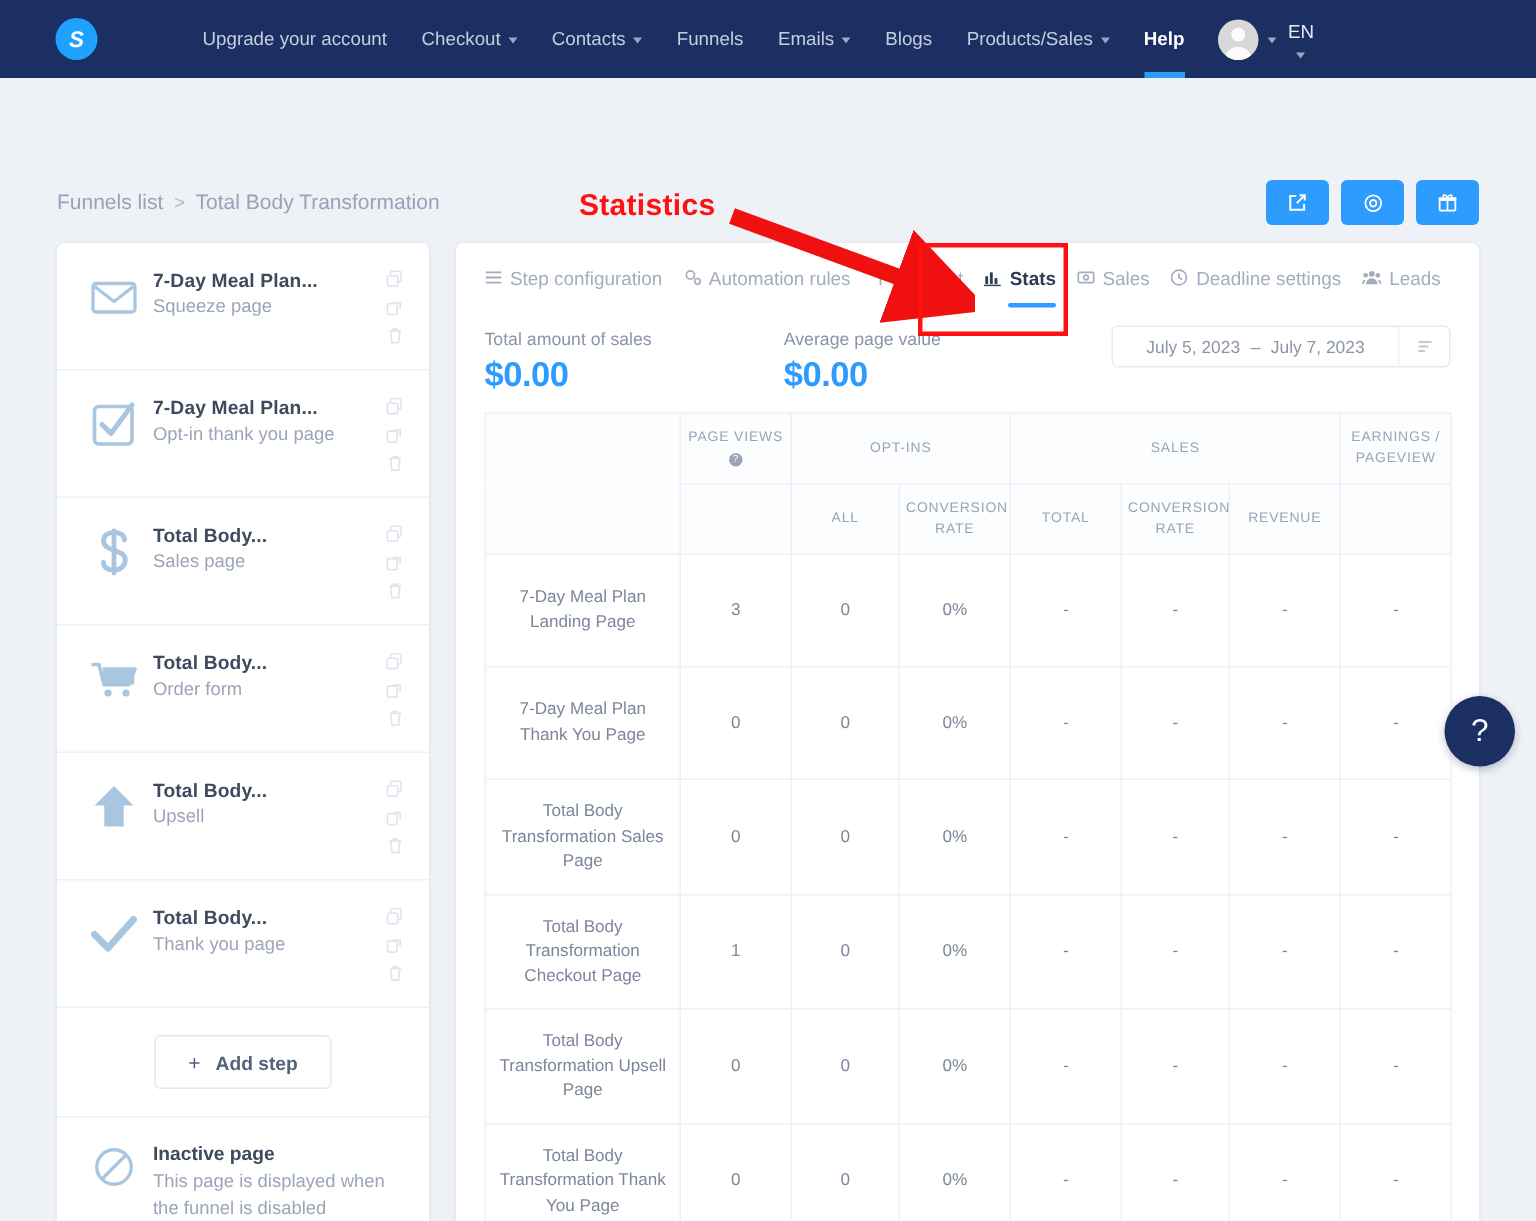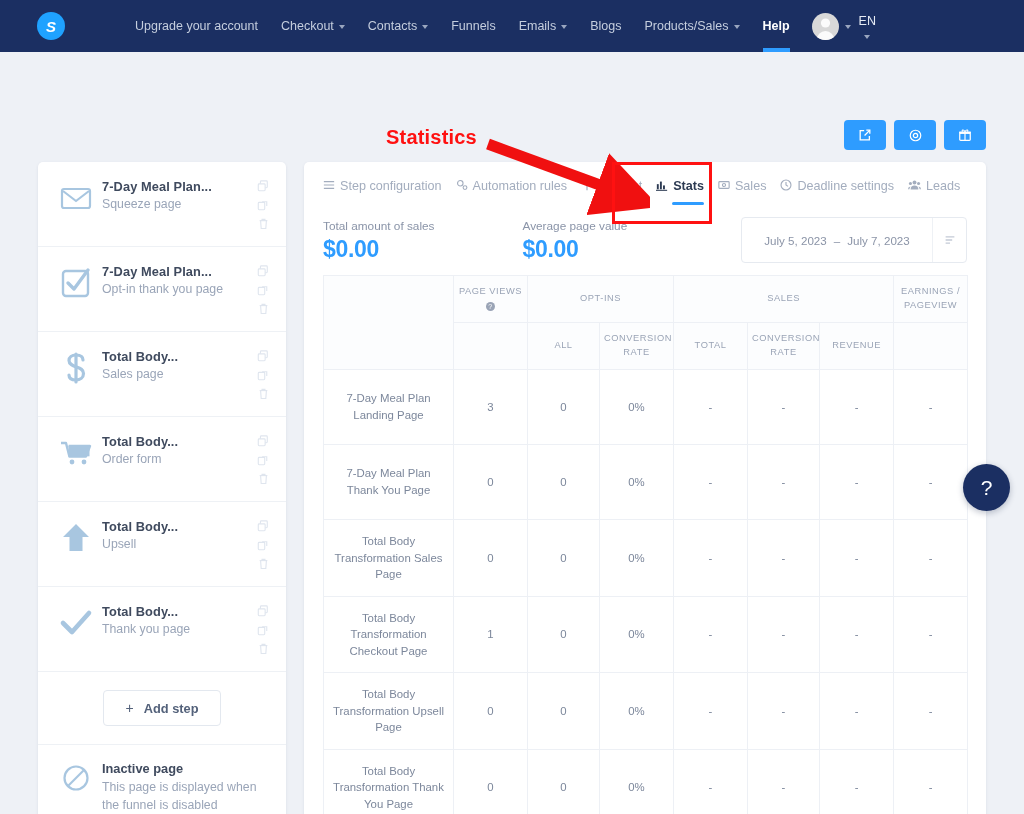--- a/index.html
+++ b/index.html
@@ -153,21 +153,21 @@
     display: flex; align-items: center;
     padding: 11px 0 0 19px;
     position: relative;
   }
   .metric { margin-right: 88px; }
   .metric-label { font-size: 11.8px; color: #8a94a8; }
   .metric-value { font-size: 23px; color: #2e9cff; font-weight: bold; margin-top: 3px; letter-spacing: -.3px;}
 
   .daterange {
     position: absolute; right: 19px; top: 9px;
-    width: 226px; height: 46px;
+    width: 226px; height: 28px;
     border: 1px solid #e6eaf0; border-radius: 4px;
     display: flex; align-items: stretch;
     cursor: pointer;
     background: #fff;
   }
   .daterange-text {
     flex: 1; display: flex; align-items: center; justify-content: center;
     font-size: 11.6px; color: #8b94a7; gap: 7px;
   }
   .daterange-btn {
@@ -283,20 +283,25 @@
     <span class="caret"></span>
   </div>
   <div class="lang">
     <span>EN</span>
     <span class="caret"></span>
   </div>
 </div>
 
 <div class="page">
 
+  <div class="breadcrumb">
+    <span>Funnels list</span>
+    <span class="sep">&gt;</span>
+    <span>Total Body Transformation</span>
+  </div>
 
   <div class="topbtns">
     <div class="topbtn">
       <svg width="14" height="14" viewBox="0 0 16 16" fill="none" stroke="#fff" stroke-width="1.5">
         <path d="M13 9v4.5H2.5V3H7"></path>
           <path d="M9.5 2.5H13.5V6.5"></path>
           <path d="M13.3 2.7 L7.5 8.5"></path>
       </svg>
     </div>
     <div class="topbtn">

